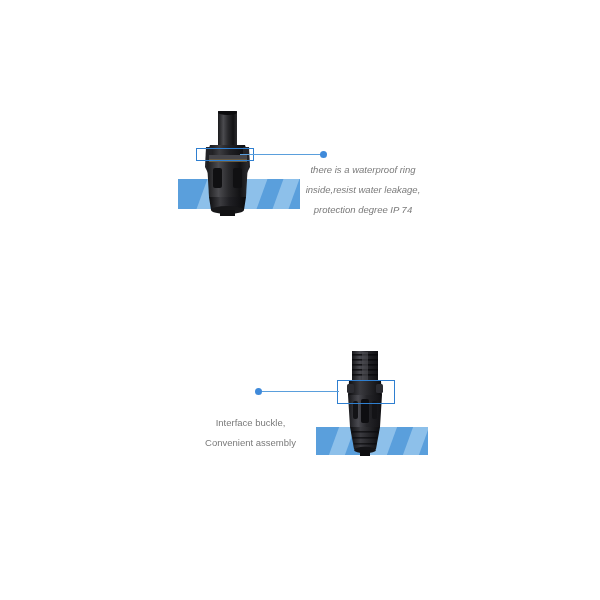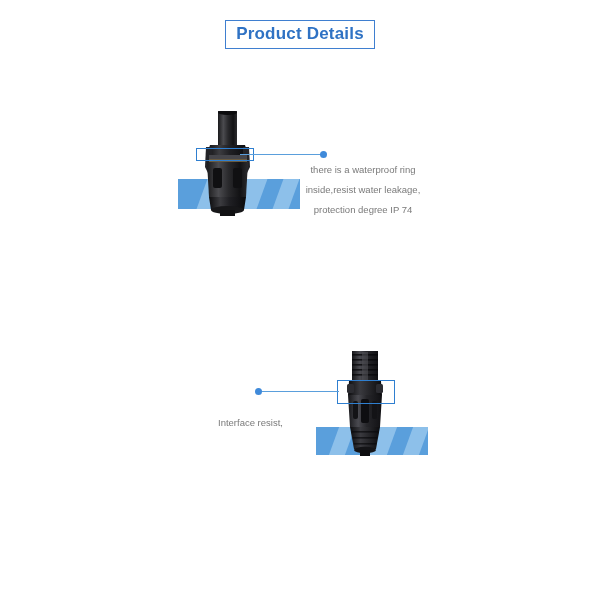--- a/index.html
+++ b/index.html
@@ -95,23 +95,20 @@
 
   
   .art { position: absolute; }
   .art svg { display: block; }
 </style>
 </head>
 <body>
 
 <div class="page">
 
-  <div class="title-wrap">
-    <span class="title-box">Product Details</span>
-  </div>
 
   <div class="section" style="top:55px;height:110px;">
 
     <div class="band" style="left:178px;top:124px;width:122px;height:30px;">
       <div class="stripe" style="left:24px;"></div>
       <div class="stripe" style="left:62px;width:22px;"></div>
       <div class="stripe" style="left:100px;"></div>
     </div>
 
     <div class="art" style="left:196px;top:56px;">
@@ -151,21 +148,21 @@
         <ellipse cx="31.5" cy="99" rx="16.5" ry="4" fill="#171719"></ellipse>
         <rect x="24" y="99" width="15" height="6" fill="#101012"></rect>
       </svg>
     </div>
 
     <div class="hl-box" style="left:196px;top:93px;width:58px;height:13px;"></div>
 
     <div class="callout-line" style="left:240px;top:99px;width:83px;"></div>
     <div class="callout-dot" style="left:320px;top:96px;"></div>
 
-    <div class="caption" style="left:288px;top:105px;width:150px;">
+    <div class="caption" style="left:288px;top:105px;width:150px;font-style:italic;">
       <div>there is a waterproof ring</div>
       <div>inside,resist water leakage,</div>
       <div>protection degree IP 74</div>
     </div>
   </div>
 
   <div class="section" style="top:175px;height:115px;">
 
     <div class="band" style="left:316px;top:252px;width:112px;height:28px;">
       <div class="stripe" style="left:18px;"></div>
@@ -218,21 +215,22 @@
         <rect x="20" y="99" width="10" height="6" fill="#0d0d0f"></rect>
       </svg>
     </div>
 
     <div class="hl-box" style="left:337px;top:205px;width:58px;height:24px;"></div>
 
     <div class="callout-line" style="left:259px;top:216px;width:80px;"></div>
     <div class="callout-dot" style="left:255px;top:213px;"></div>
 
     <div class="caption" style="left:178px;top:238px;width:145px;">
-      <div>Interface resist,</div>
+      <div>Interface buckle,</div>
+      <div>Convenient assembly</div>
     </div>
   </div>
 
   <div class="section" style="top:305px;height:120px;">
 
     
 
     
     
 

